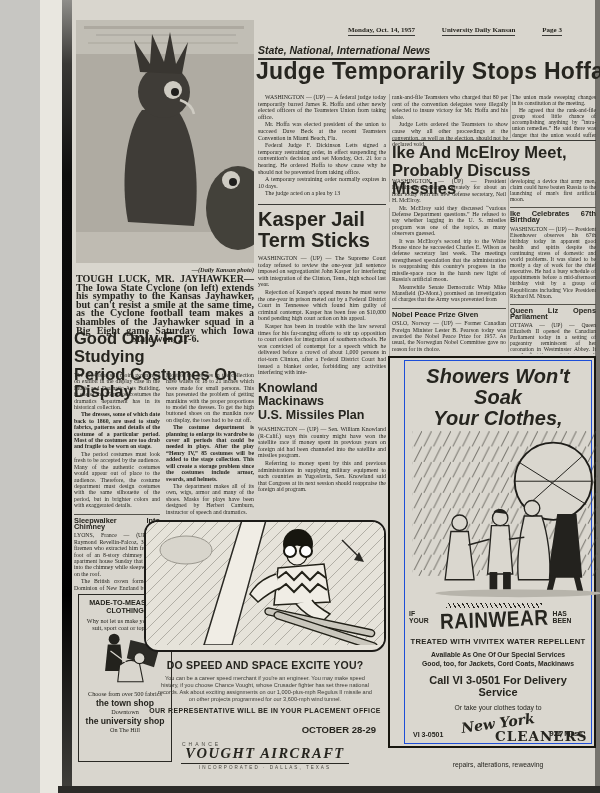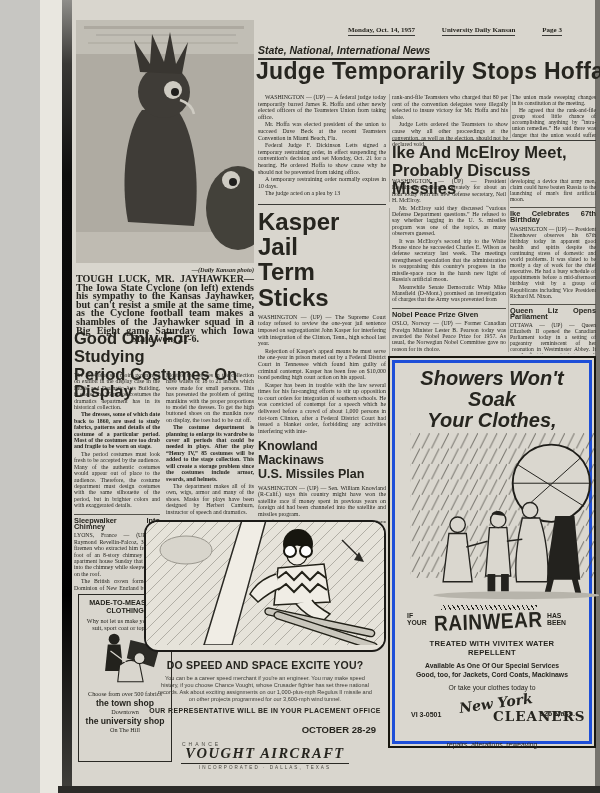--- a/index.html
+++ b/index.html
@@ -19,21 +19,21 @@
   
   .masthead{left:348px;top:26px;width:214px;display:flex;justify-content:space-between;
             font-size:7px;font-weight:bold;}
   .masthead span{border-bottom:1px solid #3a3a36;padding-bottom:1px;white-space:nowrap;}
 
   .kicker{left:258px;top:44px;font-family:"Liberation Sans",sans-serif;font-style:italic;
           font-weight:bold;font-size:10.5px;border-bottom:2px solid #2a2a26;padding-bottom:2px;}
 
   .headline-xl{left:256px;top:60px;width:342px;font-family:"Liberation Sans",sans-serif;
                font-weight:bold;font-size:23px;line-height:1;white-space:nowrap;letter-spacing:.3px;}
-  .headline-lg{font-family:"Liberation Sans",sans-serif;font-weight:bold;font-size:24px;line-height:1.05;}
+  .headline-lg{font-family:"Liberation Sans",sans-serif;font-weight:bold;font-size:20px;line-height:1.05;}
   .headline-md{font-family:"Liberation Sans",sans-serif;font-weight:bold;font-size:16.5px;line-height:1.08;}
   .headline-sm{font-family:"Liberation Sans",sans-serif;font-weight:bold;font-size:12.5px;line-height:1.1;}
   .subhead{font-family:"Liberation Sans",sans-serif;font-weight:bold;font-size:7.4px;
            border-top:1px solid #55534c;padding-top:3px;margin-top:5px;margin-bottom:2px;}
 
   .bodycol{font-size:5.9px;line-height:6.6px;text-align:justify;overflow:hidden;}
   .bodycol p{margin:0 0 1px 0;text-indent:7px;}
   .b{font-weight:bold;}
   .tiny{font-size:5.6px;line-height:6.1px;}
 
@@ -64,21 +64,21 @@
   .v-date{font-family:"Liberation Sans",sans-serif;font-weight:bold;font-size:9.5px;text-align:right;
           margin:10px 14px 0 0;}
   .v-logo{position:relative;height:36px;margin-top:2px;text-align:center;}
   .v-chance{position:absolute;left:42px;top:4px;font-family:"Liberation Sans",sans-serif;font-size:5px;
             letter-spacing:3px;color:#4a4942;}
   .v-brand{font-family:"Liberation Serif",serif;font-style:italic;font-weight:bold;font-size:14.5px;
            letter-spacing:1.5px;margin-top:8px;display:inline-block;border-bottom:1px solid #2a2924;padding:0 4px 1px;}
   .v-sub{font-family:"Liberation Sans",sans-serif;font-size:4.6px;letter-spacing:2px;color:#4a4942;margin-top:1px;}
 
   .ad-showers{left:388px;top:356px;width:208px;height:392px;border:2.5px solid #17160f;background:#dad7cf;box-sizing:border-box;}
-  .ad-showers .inner{position:absolute;inset:2px;border:3px solid #1d4ed8;padding:5px 12px;box-sizing:border-box;}
+  .ad-showers .inner{position:absolute;inset:2px;border:1px solid #1d4ed8;padding:5px 4px;box-sizing:border-box;margin-left:12px;}
   .s-head{font-family:"Liberation Sans",sans-serif;font-style:italic;font-weight:bold;font-size:20px;
           line-height:1.05;text-align:center;}
   .s-rainrow{display:flex;align-items:center;justify-content:center;gap:4px;margin-top:2px;}
   .s-small{font-family:"Liberation Sans",sans-serif;font-weight:bold;font-size:6.8px;}
   .s-rainwear{font-family:"Liberation Sans",sans-serif;font-weight:900;font-size:19px;letter-spacing:.5px;
               transform:scaleY(1.15) rotate(-2deg);display:inline-block;}
   .s-hatch{height:5px;width:96px;margin:0 auto 1px;
            background:repeating-linear-gradient(60deg,#26251f 0 1px,transparent 1px 4px);}
   .s-line1{font-family:"Liberation Sans",sans-serif;font-weight:bold;font-size:7.6px;text-align:center;
            letter-spacing:.3px;margin-top:6px;}
@@ -300,20 +300,21 @@
         <span class="s-small">IF YOUR</span>
         <span style="text-align:center;">
           <span class="s-hatch" style="display:block;"></span>
           <span class="s-rainwear">RAINWEAR</span>
         </span>
         <span class="s-small">HAS BEEN</span>
       </div>
       <div class="s-line1">TREATED WITH VIVITEX WATER REPELLENT</div>
       <div class="s-line2">Available As One Of Our Special Services</div>
       <div class="s-line2" style="margin-top:2px;">Good, too, for Jackets, Cord Coats, Mackinaws</div>
+      <div class="s-call">Call VI 3-0501 For Delivery Service</div>
       <div class="s-or">Or take your clothes today to</div>
       <div class="s-logo">
         <span class="s-phone">VI 3-0501</span>
         <span class="s-script">New York</span>
         <span class="s-brand">CLEANERS</span>
         <span class="s-addr">926 Mass.</span>
       </div>
       <div class="s-serv">repairs, alterations, reweaving</div>
     </div>
   </div>

